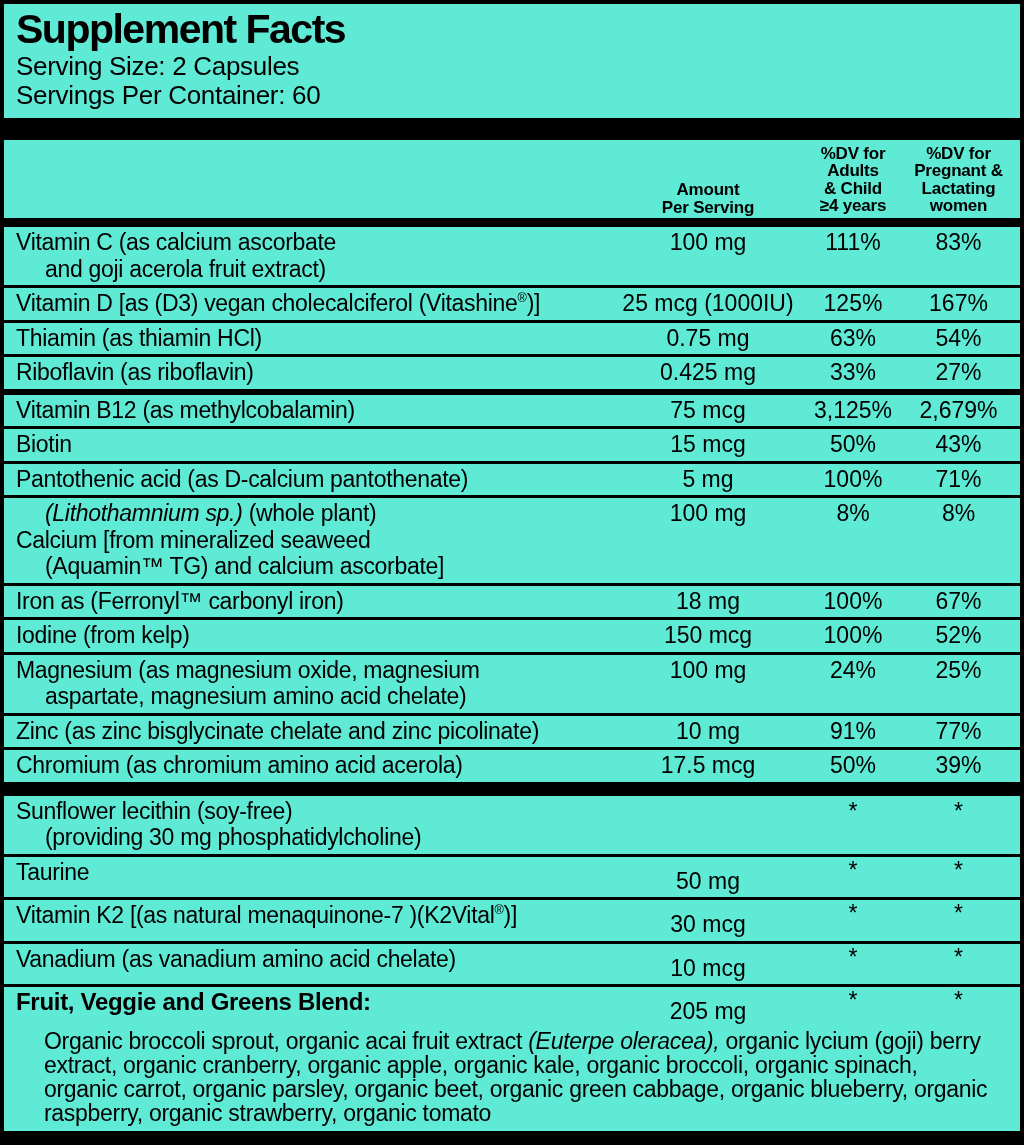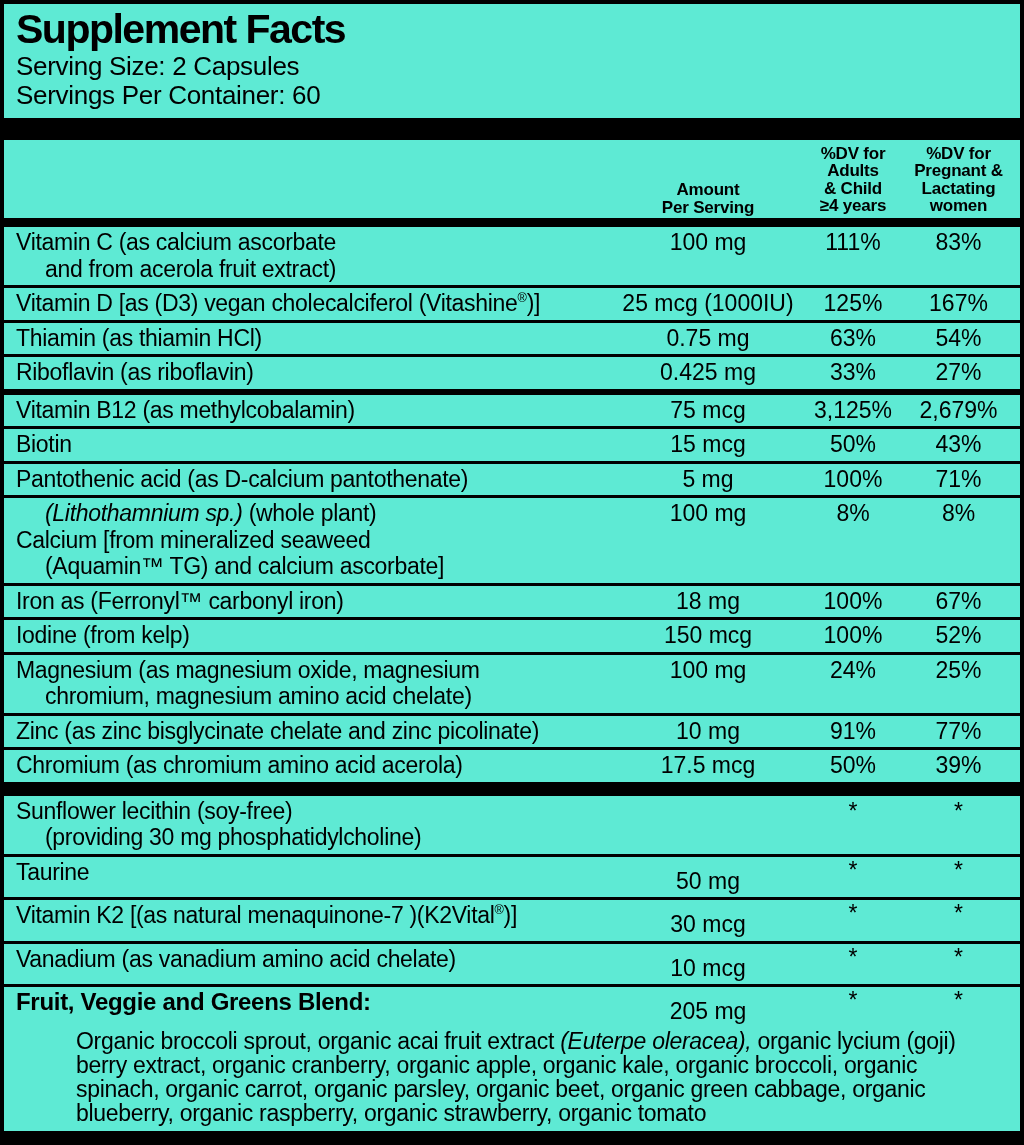--- a/index.html
+++ b/index.html
@@ -30,21 +30,21 @@
   .row{display:flex;padding:2px 6px 3px 12px;align-items:flex-start;border-radius:11px;}
   .cell-name{flex:1;font-size:23px;line-height:26.5px;letter-spacing:-0.3px;}
   .name-line.indent{padding-left:29px;}
   .cell-amount{width:190px;text-align:center;font-size:23px;line-height:26.5px;flex:none;}
   .cell-dv1{width:100px;text-align:center;font-size:23px;line-height:26.5px;flex:none;}
   .cell-dv2{width:111px;text-align:center;font-size:23px;line-height:26.5px;flex:none;}
   .row.bold-name .cell-name{font-weight:bold;font-size:24px;}
   .row.amt-low .cell-amount{padding-top:9px;}
   .row.amt-low .cell-dv1,.row.amt-low .cell-dv2{line-height:22px;}
   sup{font-size:0.55em;line-height:0;}
-  .blend-desc{font-size:23px;line-height:24px;letter-spacing:-0.3px;padding:1px 28px 6px 40px;margin-left:32px;}
+  .blend-desc{font-size:23px;line-height:24px;letter-spacing:-0.3px;padding:1px 28px 6px 40px;}
   .footer{margin-top:auto;}
   .footnote{font-size:23px;line-height:26px;padding:5px 10px 2px 10px;letter-spacing:-0.2px;}
 </style>
 </head>
 <body>
 
 <div class="label">
   <div class="head">
     <div class="title">Supplement Facts</div>
     <div class="serving-line">Serving Size: 2 Capsules</div>
@@ -69,21 +69,21 @@
         <div>Pregnant &amp;</div>
         <div>Lactating</div>
         <div>women</div>
       </div>
     </div>
   <div class="bar bar-lg"></div>
   <div class="rows" id="rows">
       <div class="row">
         <div class="cell-name">
           <div class="name-line"><span>Vitamin C (as calcium ascorbate</span></div>
-          <div class="name-line indent"><span>and from acerola fruit extract)</span></div>
+          <div class="name-line indent"><span>and goji acerola fruit extract)</span></div>
         </div>
         <div class="cell-amount">100 mg</div>
         <div class="cell-dv1">111%</div>
         <div class="cell-dv2">83%</div>
       </div>
       <div class="sep"></div>
       <div class="row">
         <div class="cell-name">
           <div class="name-line"><span>Vitamin D [as (D3) vegan cholecalciferol (Vitashine</span><sup>®</sup><span>)]</span></div>
         </div>
@@ -162,21 +162,21 @@
           <div class="name-line"><span>Iodine (from kelp)</span></div>
         </div>
         <div class="cell-amount">150 mcg</div>
         <div class="cell-dv1">100%</div>
         <div class="cell-dv2">52%</div>
       </div>
       <div class="sep"></div>
       <div class="row">
         <div class="cell-name">
           <div class="name-line"><span>Magnesium (as magnesium oxide, magnesium</span></div>
-          <div class="name-line indent"><span>chromium, magnesium amino acid chelate)</span></div>
+          <div class="name-line indent"><span>aspartate, magnesium amino acid chelate)</span></div>
         </div>
         <div class="cell-amount">100 mg</div>
         <div class="cell-dv1">24%</div>
         <div class="cell-dv2">25%</div>
       </div>
       <div class="sep"></div>
       <div class="row">
         <div class="cell-name">
           <div class="name-line"><span>Zinc (as zinc bisglycinate chelate and zinc picolinate)</span></div>
         </div>

